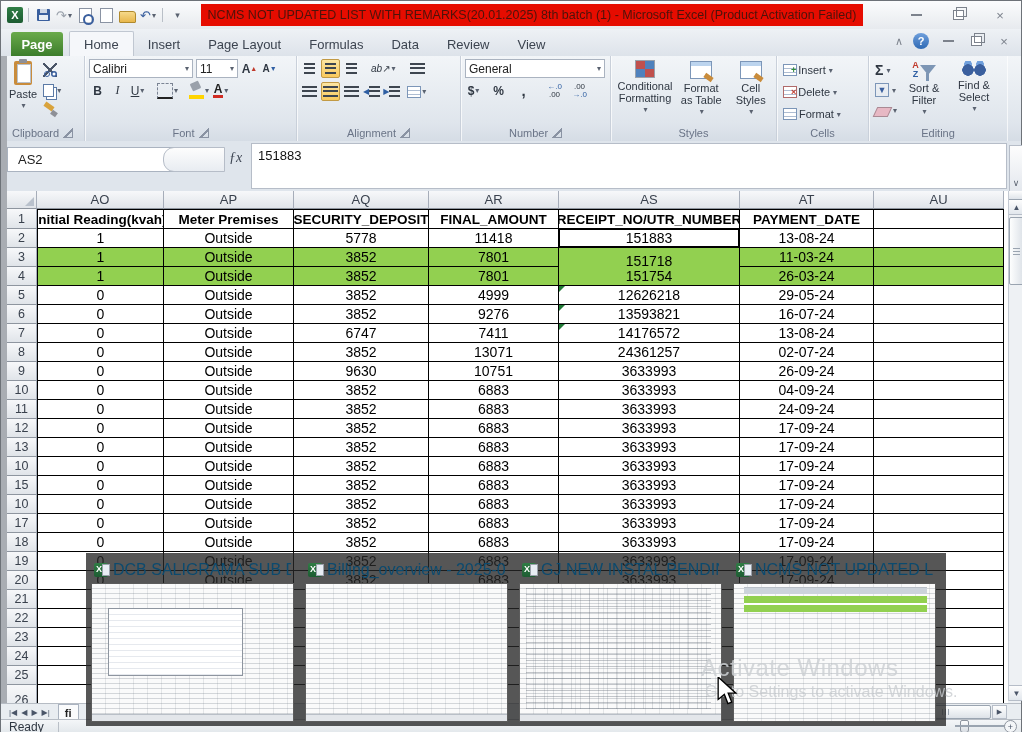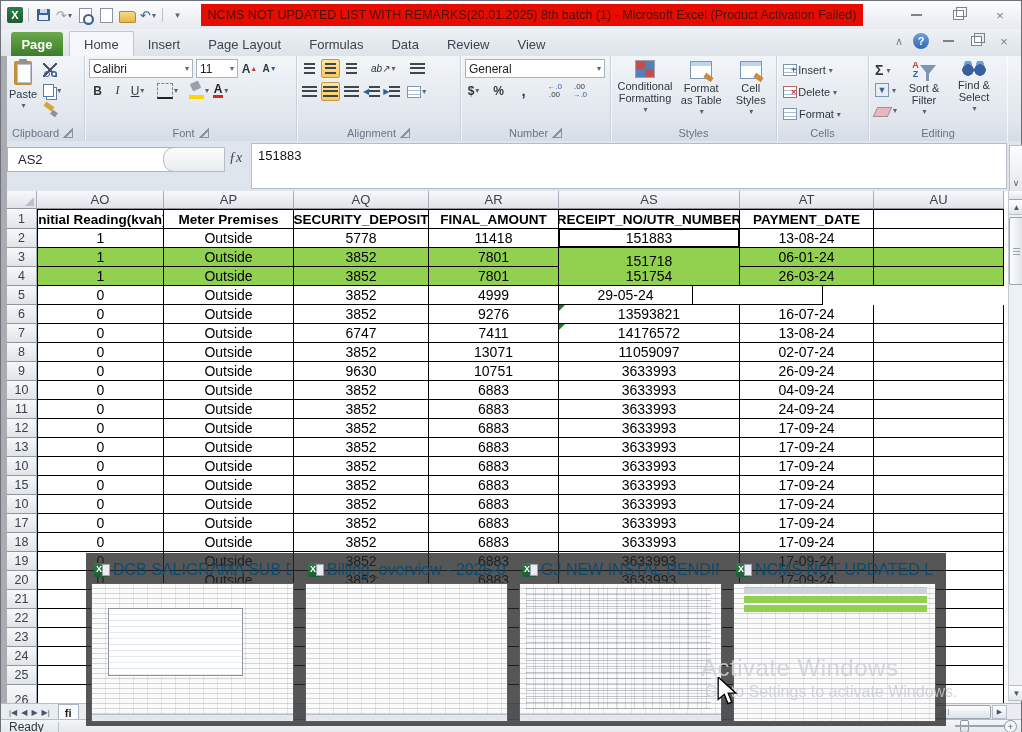--- a/index.html
+++ b/index.html
@@ -557,39 +557,40 @@
         <div class="cell" style="width:134px;height:19px">13-08-24</div>
         <div class="cell" style="width:130px;height:19px"></div>
       </div>
       <div class="xrow green" style="height:19px">
         <div class="rn" style="height:19px">3</div>
         <div class="cell first" style="width:127px;height:19px">1</div>
         <div class="cell" style="width:130px;height:19px">Outside</div>
         <div class="cell" style="width:135px;height:19px">3852</div>
         <div class="cell" style="width:130px;height:19px">7801</div>
         <div class="cell" style="width:181px;height:27px">151718</div>
-        <div class="cell" style="width:134px;height:19px">06-01-24</div>
+        <div class="cell" style="width:134px;height:19px">11-03-24</div>
         <div class="cell" style="width:130px;height:19px"></div>
       </div>
       <div class="xrow green" style="height:19px">
         <div class="rn" style="height:19px">4</div>
         <div class="cell first" style="width:127px;height:19px">1</div>
         <div class="cell" style="width:130px;height:19px">Outside</div>
         <div class="cell" style="width:135px;height:19px">3852</div>
         <div class="cell" style="width:130px;height:19px">7801</div>
         <div class="cell" style="width:181px;height:19px">151754</div>
         <div class="cell" style="width:134px;height:19px">26-03-24</div>
         <div class="cell" style="width:130px;height:19px"></div>
       </div>
       <div class="xrow" style="height:19px">
         <div class="rn" style="height:19px">5</div>
         <div class="cell first" style="width:127px;height:19px">0</div>
         <div class="cell" style="width:130px;height:19px">Outside</div>
         <div class="cell" style="width:135px;height:19px">3852</div>
         <div class="cell" style="width:130px;height:19px">4999</div>
+        <div class="cell" style="width:181px;height:19px"><i class="tri"></i>12626218</div>
         <div class="cell" style="width:134px;height:19px">29-05-24</div>
         <div class="cell" style="width:130px;height:19px"></div>
       </div>
       <div class="xrow" style="height:19px">
         <div class="rn" style="height:19px">6</div>
         <div class="cell first" style="width:127px;height:19px">0</div>
         <div class="cell" style="width:130px;height:19px">Outside</div>
         <div class="cell" style="width:135px;height:19px">3852</div>
         <div class="cell" style="width:130px;height:19px">9276</div>
         <div class="cell" style="width:181px;height:19px"><i class="tri"></i>13593821</div>
@@ -605,21 +606,21 @@
         <div class="cell" style="width:181px;height:19px"><i class="tri"></i>14176572</div>
         <div class="cell" style="width:134px;height:19px">13-08-24</div>
         <div class="cell" style="width:130px;height:19px"></div>
       </div>
       <div class="xrow" style="height:19px">
         <div class="rn" style="height:19px">8</div>
         <div class="cell first" style="width:127px;height:19px">0</div>
         <div class="cell" style="width:130px;height:19px">Outside</div>
         <div class="cell" style="width:135px;height:19px">3852</div>
         <div class="cell" style="width:130px;height:19px">13071</div>
-        <div class="cell" style="width:181px;height:19px">11059097</div>
+        <div class="cell" style="width:181px;height:19px">24361257</div>
         <div class="cell" style="width:134px;height:19px">02-07-24</div>
         <div class="cell" style="width:130px;height:19px"></div>
       </div>
       <div class="xrow" style="height:19px">
         <div class="rn" style="height:19px">9</div>
         <div class="cell first" style="width:127px;height:19px">0</div>
         <div class="cell" style="width:130px;height:19px">Outside</div>
         <div class="cell" style="width:135px;height:19px">9630</div>
         <div class="cell" style="width:130px;height:19px">10751</div>
         <div class="cell" style="width:181px;height:19px">3633993</div>

